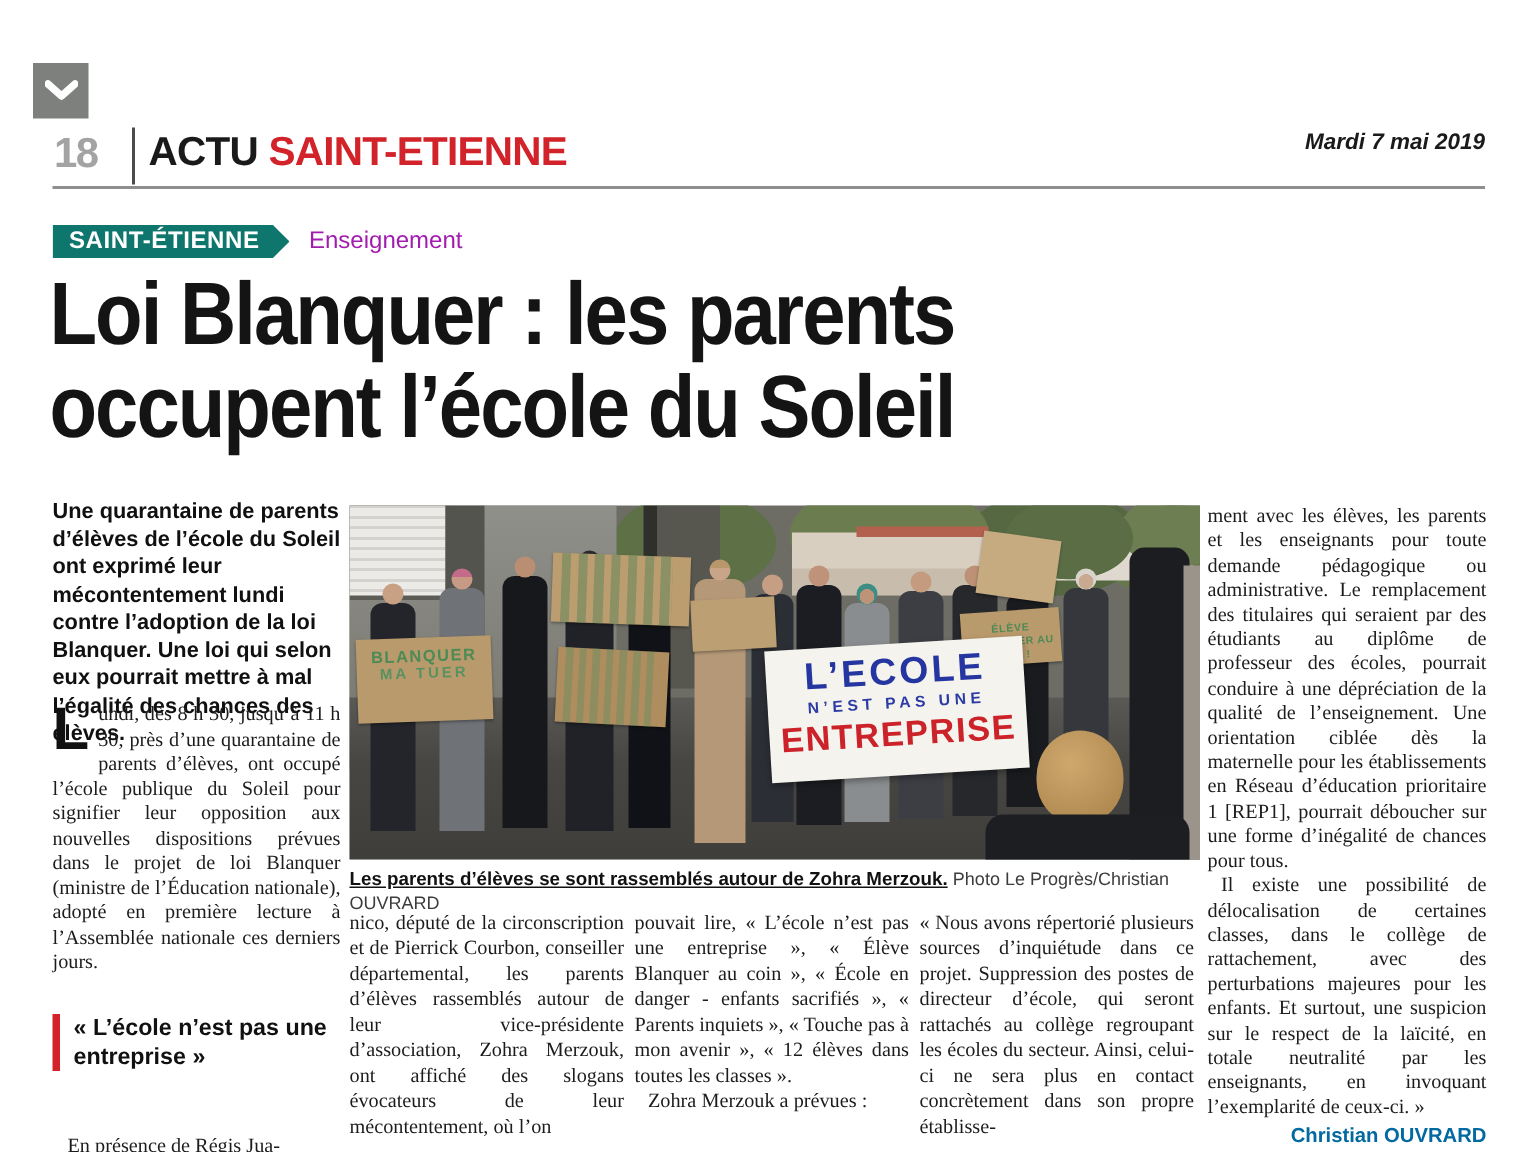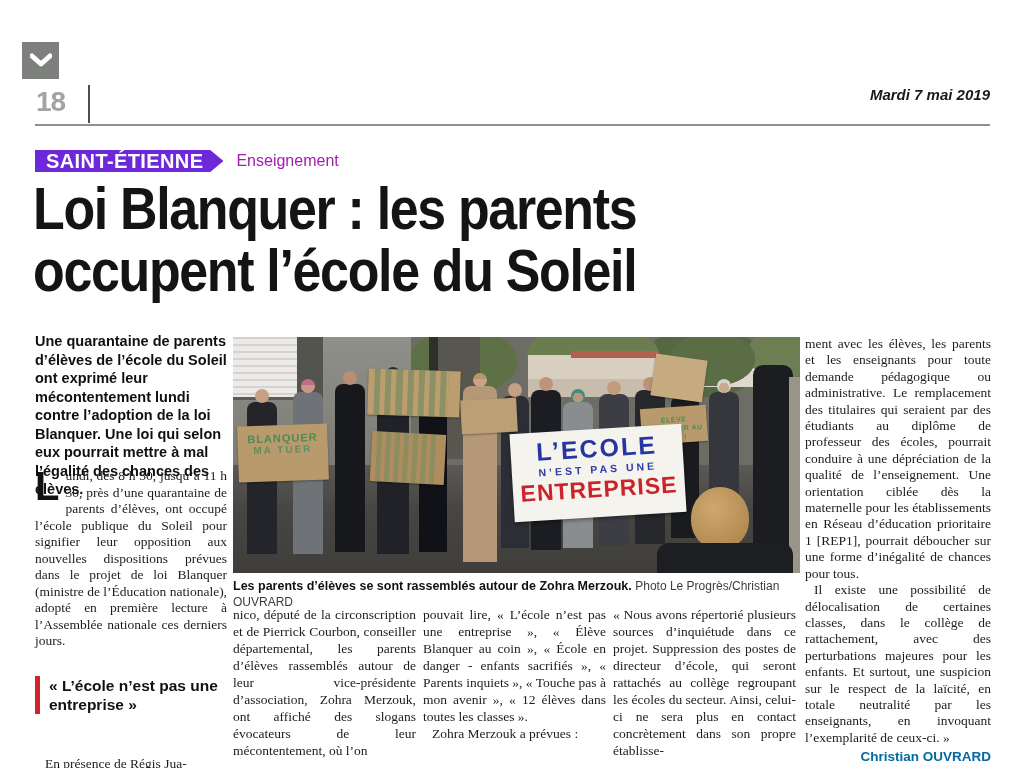--- a/index.html
+++ b/index.html
@@ -11,21 +11,21 @@
   .chevron-btn svg{position:absolute;left:8px;top:11px;}
   .pagenum{position:absolute;left:36px;top:86px;font-size:28px;font-weight:700;color:#a3a3a3;letter-spacing:-1px;}
   .vline{position:absolute;left:88px;top:85px;width:2px;height:38px;background:#4c4c4c;}
   .section{position:absolute;left:99px;top:86px;font-size:27px;font-weight:800;letter-spacing:-0.5px;white-space:nowrap;}
   .section .city{color:#d2232a;}
   .date{position:absolute;right:34px;top:86px;font-size:15px;font-weight:700;font-style:italic;color:#1a1a1a;}
   .hrule{position:absolute;left:35px;top:124px;width:955px;height:2px;background:#8f8f8f;}
 
   
   .kicker{position:absolute;left:35px;top:150px;display:flex;align-items:center;gap:13px;}
-  .badge{background:#6d28d9;color:#fff;font-size:20px;font-weight:800;letter-spacing:.4px;
+  .badge{background:#0f766e;color:#fff;font-size:16px;font-weight:800;letter-spacing:.4px;
          line-height:22px;height:22px;padding:0 20px 0 11px;
          clip-path:polygon(0 0,93% 0,100% 50%,93% 100%,0 100%);}
   .topic{font-size:16px;color:#a21caf;}
 
   
   .headline{position:absolute;left:33px;top:178px;font-weight:800;font-size:59px;line-height:62px;
             letter-spacing:-1.5px;color:#141414;transform:scaleX(.88);transform-origin:0 0;white-space:nowrap;}
 
   
   .serif{font-family:"Liberation Serif",serif;color:#1c1c1c;}
@@ -41,21 +41,21 @@
   .bcol p{margin:0;}
   .bcol p.ind{text-indent:9px;}
   .bcol2{left:233px;} .bcol3{left:423px;} .bcol4{left:613px;}
   .rcol{position:absolute;left:805px;top:336px;width:186px;font-size:13.5px;line-height:16.4px;text-align:justify;}
   .rcol p{margin:0;}
   .rcol p.ind{text-indent:9px;}
   .byline{text-align:right;font-family:"Liberation Sans",sans-serif;font-weight:700;font-size:13.5px;margin-top:3px;color:#0369a1;}
 
   
   .caption{position:absolute;left:233px;top:578px;width:567px;font-size:12.5px;line-height:16px;color:#2a2a2a;}
-  .caption .cb{font-weight:700;color:#111;}
+  .caption .cb{font-weight:700;color:#111;text-decoration:underline;}
   .caption .cc{font-size:12px;color:#3c3c3c;}
 
   
   .photo{position:absolute;left:233px;top:337px;width:567px;height:236px;overflow:hidden;background:#6d6d66;}
   .photo *{position:absolute;}
   .ph-trees{left:170px;top:-30px;width:420px;height:105px;
      background:radial-gradient(ellipse 90px 55px at 60px 55px,#5d7046 0 60%,transparent 61%),
                 radial-gradient(ellipse 110px 60px at 190px 50px,#6b7c4e 0 60%,transparent 61%),
                 radial-gradient(ellipse 100px 58px at 300px 55px,#556842 0 60%,transparent 61%),
                 radial-gradient(ellipse 90px 50px at 380px 60px,#66784c 0 60%,transparent 61%);}
@@ -115,20 +115,24 @@
 
   <div class="chevron-btn">
     <span>
       <svg width="22" height="16" viewBox="0 0 22 16" style="position:absolute;left:8px;top:11px;">
         <polyline points="2,3 11,11 20,3" fill="none" stroke="#ffffff" stroke-width="5" stroke-linecap="round" stroke-linejoin="round"></polyline>
       </svg>
     </span>
   </div>
   <div class="pagenum">18</div>
   <div class="vline"></div>
+  <div class="section">
+    <span>ACTU</span>
+    <span class="city">SAINT-ETIENNE</span>
+  </div>
   <div class="date">Mardi 7 mai 2019</div>
   <div class="hrule"></div>
 
   <div class="kicker">
     <div class="badge">SAINT-ÉTIENNE</div>
     <div class="topic">Enseignement</div>
   </div>
 
   <div class="headline">
     <div>Loi Blanquer : les parents</div>

